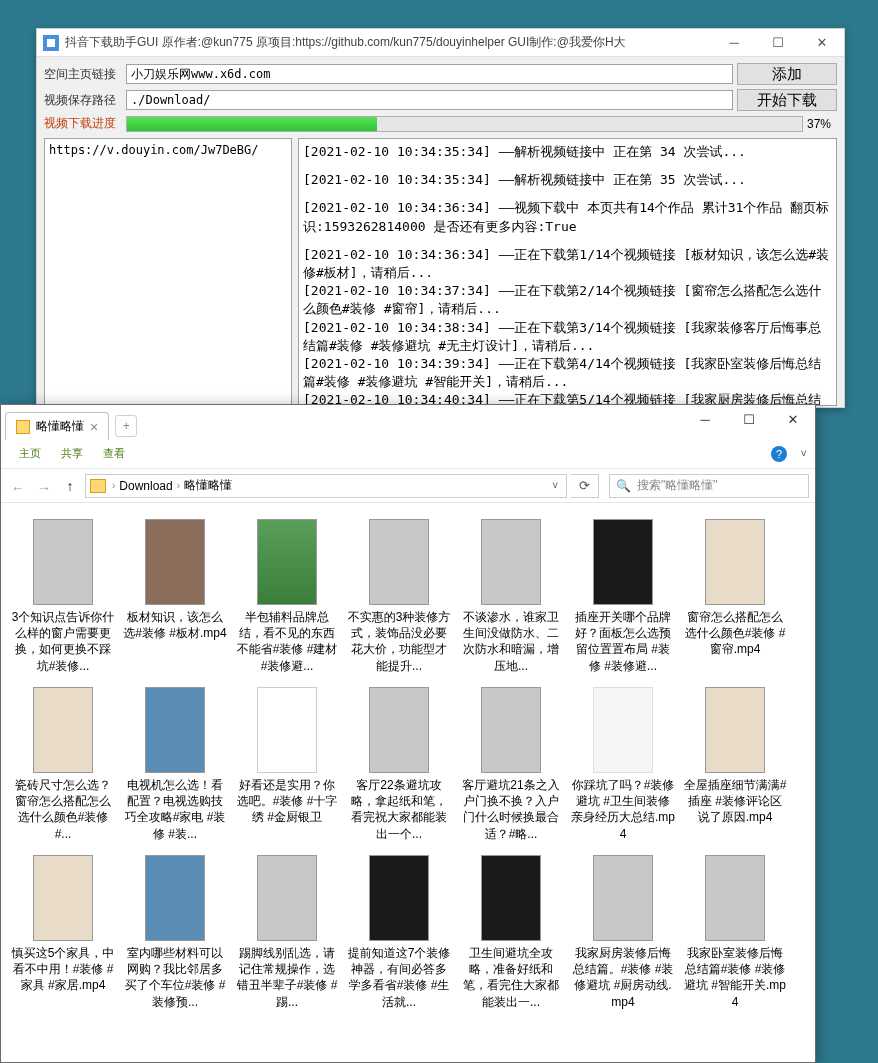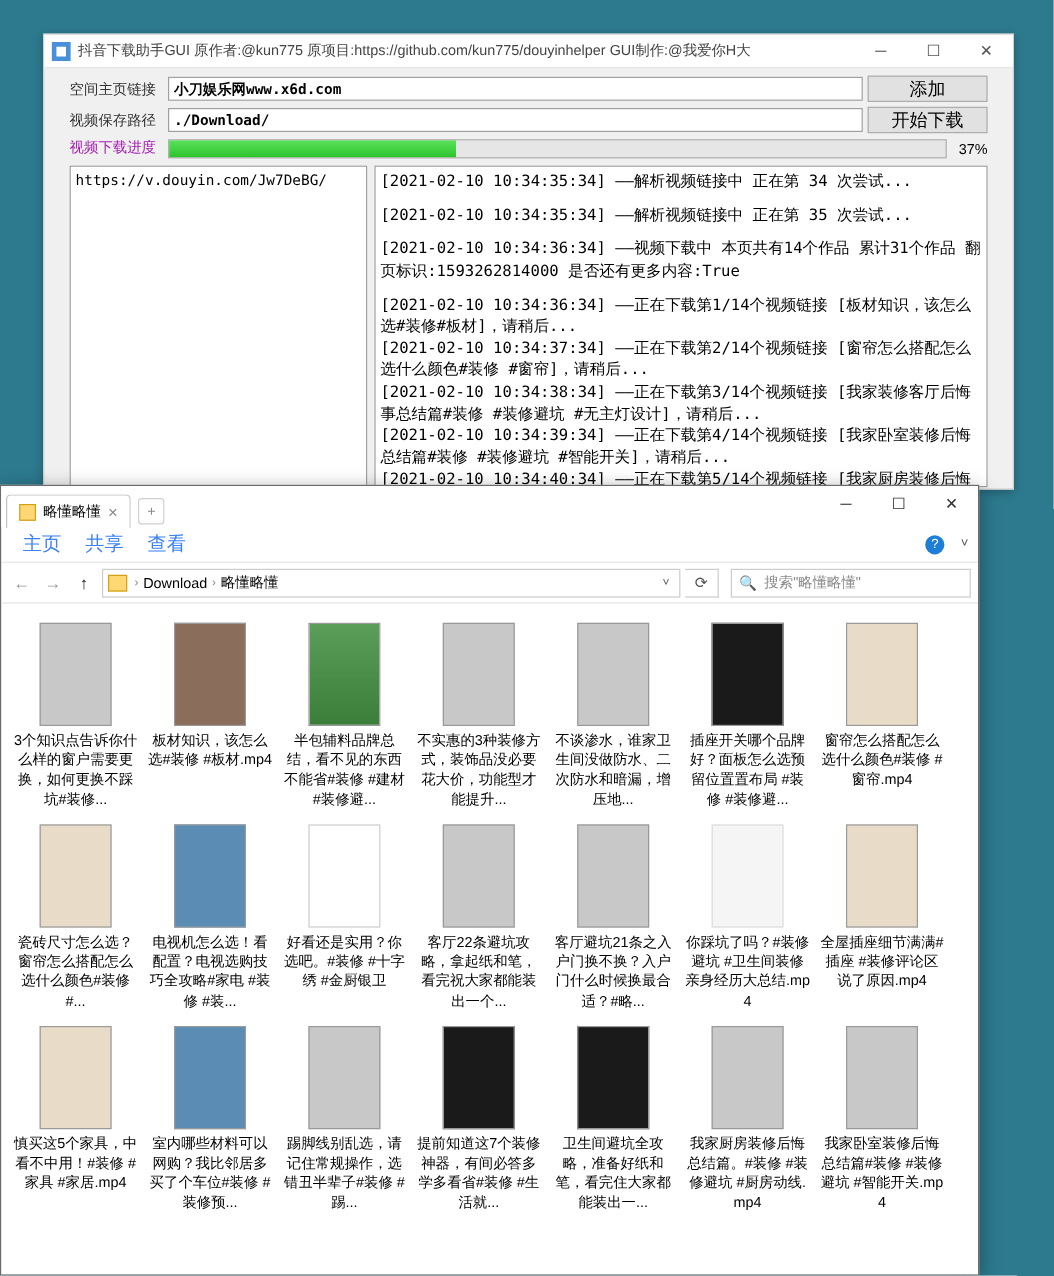--- a/index.html
+++ b/index.html
@@ -5,52 +5,52 @@
 * { box-sizing: border-box; margin: 0; padding: 0; }
 body { font-family: "Microsoft YaHei", sans-serif; font-size: 12px; background: #2d7a8e; width: 878px; height: 1063px; overflow: hidden; position: relative; }
 
 
 .gui-window { position: absolute; left: 36px; top: 28px; width: 809px; height: 380px; background: #f0f0f0; border: 1px solid #d0d0d0; box-shadow: 0 2px 8px rgba(0,0,0,0.3); }
 .gui-titlebar { height: 28px; background: #fff; border-bottom: 1px solid #e0e0e0; display: flex; align-items: center; padding-left: 6px; }
 .gui-titlebar .icon { width: 16px; height: 16px; margin-right: 6px; display: inline-flex; }
 .gui-titlebar .title { flex: 1; font-size: 12px; color: #444; white-space: nowrap; overflow: hidden; }
 .gui-titlebar .winbtn { width: 44px; height: 28px; display: flex; align-items: center; justify-content: center; color: #555; font-size: 13px; }
 
-.gui-body { padding: 6px 21px 10px; }
+.gui-body { padding: 6px 7px 10px; }
 .form-row { display: flex; align-items: center; margin-bottom: 4px; gap: 4px; }
 .form-row .label { width: 78px; font-size: 12px; color: #333; }
-.form-row input[type="text"] { flex: 1; height: 20px; border: 1px solid #a0a0a0; padding: 0 4px; font-family: monospace; font-size: 12px; background: #fff; font-weight: bold; }
+.form-row input[type="text"] { flex: 1; height: 20px; border: 1px solid #a0a0a0; padding: 0 4px; font-family: monospace; font-size: 12px; background: #fff; }
 .form-row button { width: 100px; height: 22px; background: #e1e1e1; border: 1px solid #adadad; font-size: 15px; cursor: pointer; }
 
 .progress-row { display: flex; align-items: center; margin-bottom: 6px; gap: 4px; }
-.progress-row .label { width: 78px; font-size: 12px; color: #a21caf; }
+.progress-row .label { width: 78px; font-size: 12px; color: #c2410c; }
 .progress-bar { flex: 1; height: 16px; border: 1px solid #b0b0b0; background: #e6e6e6; position: relative; }
 .progress-fill { height: 100%; background: linear-gradient(to bottom, #5ae05a, #2dc42d); }
-.progress-pct { width: 30px; text-align: right; font-size: 12px; }
+.progress-pct { width: 30px; text-align: left; font-size: 12px; }
 
 .panes { display: flex; gap: 6px; height: 268px; }
 .pane-left { width: 248px; border: 1px solid #a0a0a0; background: #fff; padding: 4px; font-family: monospace; font-size: 12px; overflow: hidden; }
 .pane-right { flex: 1; border: 1px solid #a0a0a0; background: #fff; padding: 4px; font-family: SimSun, monospace; font-size: 13px; overflow: hidden; line-height: 1.4; }
 .pane-right .log-line { white-space: normal; word-break: break-all; margin-bottom: 0; }
 .pane-right .log-block { margin-bottom: 10px; }
 
 
 .exp-window { position: absolute; left: 0; top: 404px; width: 816px; height: 659px; background: #fff; border: 1px solid #6b6b6b; box-shadow: 0 4px 16px rgba(0,0,0,0.4); }
 .exp-tabbar { height: 34px; background: #fff; display: flex; align-items: flex-end; position: relative; }
 .exp-tab { height: 28px; background: #fff; border: 1px solid #c0c0c0; border-bottom: none; border-radius: 4px 4px 0 0; margin-left: 4px; padding: 0 10px; display: flex; align-items: center; gap: 6px; font-size: 12px; position: relative; top: 1px; }
 .exp-tab .tab-icon { width: 14px; height: 14px; background: #ffd873; border: 1px solid #d4a017; }
 .exp-tab .tab-close { font-size: 14px; color: #888; cursor: pointer; }
 .exp-newtab { width: 22px; height: 22px; border: 1px solid #d0d0d0; border-radius: 3px; display: flex; align-items: center; justify-content: center; margin-left: 6px; color: #888; position: relative; top: -2px; }
 .exp-winbtns { position: absolute; right: 0; top: 0; height: 28px; display: flex; }
 .exp-winbtns .winbtn { width: 44px; height: 28px; display: flex; align-items: center; justify-content: center; color: #333; font-size: 13px; }
 
 .exp-infobar { height: 28px; border-bottom: 1px solid #e0e0e0; padding: 0 10px; font-size: 12px; color: #555; display: flex; align-items: center; }
 
 .exp-ribbon { height: 30px; border-bottom: 1px solid #e5e5e5; display: flex; align-items: center; padding: 0 8px; position: relative; }
-.exp-ribbon .rtab { padding: 0 10px; height: 100%; display: flex; align-items: center; font-size: 16px; color: #3b82f6; cursor: pointer; }
+.exp-ribbon .rtab { padding: 0 10px; height: 100%; display: flex; align-items: center; font-size: 11px; color: #4d7c0f; cursor: pointer; }
 .exp-ribbon .help { position: absolute; right: 28px; top: 7px; width: 16px; height: 16px; border-radius: 50%; background: #1e7dd4; color: #fff; font-size: 11px; display: flex; align-items: center; justify-content: center; }
 .exp-ribbon .chev { position: absolute; right: 8px; top: 8px; font-size: 11px; color: #555; }
 
 .exp-nav { height: 34px; border-bottom: 1px solid #e5e5e5; display: flex; align-items: center; padding: 0 6px; gap: 4px; }
 .exp-nav .navbtn { width: 22px; height: 22px; display: flex; align-items: center; justify-content: center; color: #999; font-size: 14px; }
 .exp-nav .navbtn.active { color: #1a1a1a; }
 .exp-nav .breadcrumb { flex: 1; height: 24px; border: 1px solid #ccc; background: #fff; display: flex; align-items: center; padding: 0 4px; gap: 2px; font-size: 12px; }
 .exp-nav .breadcrumb .fld { width: 16px; height: 14px; background: #ffd873; border: 1px solid #d4a017; margin-right: 2px; }
 .exp-nav .breadcrumb .sep { color: #888; font-size: 10px; padding: 0 2px; }
 .exp-nav .breadcrumb .bc-drop { margin-left: auto; color: #555; font-size: 10px; padding: 0 4px; }

